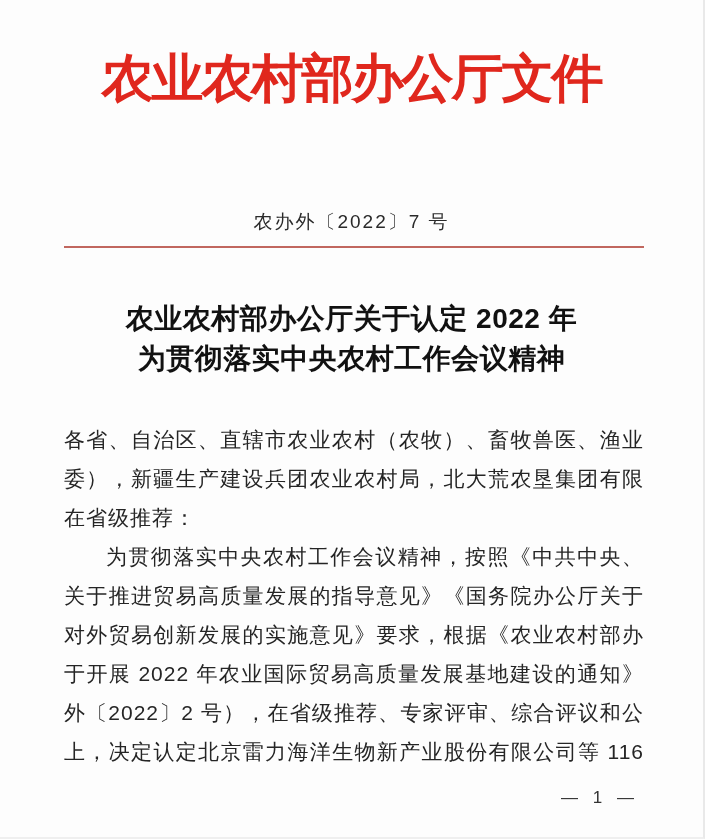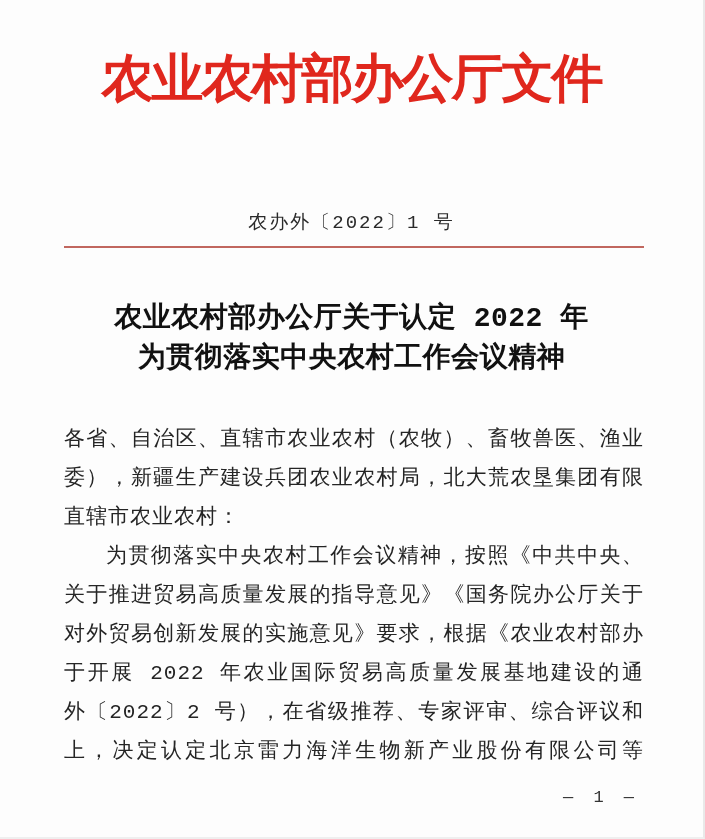--- a/index.html
+++ b/index.html
@@ -7,21 +7,21 @@
   html, body {
     background: #ffffff;
   }
 
   .page {
     position: relative;
     width: 705px;
     height: 839px;
     background: #fdfdfd;
     overflow: hidden;
-    font-family: Liberation Mono, monospace;
+    font-family: Liberation Sans, sans-serif;
     color: #1d1d1d;
     border-right: 2px solid #e9e9e9;
     border-bottom: 2px solid #efefef;
   }
 
   
   .header-title {
     position: absolute;
     top: 44px;
     left: 0;
@@ -110,33 +110,33 @@
     color: #333;
   }
 </style>
 </head>
 <body>
 
 <div class="page">
 
   <div class="header-title">农业农村部办公厅文件</div>
 
-  <div class="doc-number">农办外〔2022〕1 号</div>
+  <div class="doc-number">农办外〔2022〕7 号</div>
 
   <div class="red-rule"></div>
 
   <div class="notice-title">
     <div>农业农村部办公厅关于认定 2022 年</div>
     <div>为贯彻落实中央农村工作会议精神</div>
   </div>
 
   <div class="body-block">
     <div class="body-line stretch">各省、自治区、直辖市农业农村（农牧）、畜牧兽医、渔业厅（局、</div>
     <div class="body-line stretch">委），新疆生产建设兵团农业农村局，北大荒农垦集团有限公司、广</div>
-    <div class="body-line">直辖市农业农村：</div>
+    <div class="body-line">在省级推荐：</div>
     <div class="body-line stretch indent">为贯彻落实中央农村工作会议精神，按照《中共中央、国务院</div>
     <div class="body-line stretch">关于推进贸易高质量发展的指导意见》《国务院办公厅关于推进</div>
     <div class="body-line stretch">对外贸易创新发展的实施意见》要求，根据《农业农村部办公厅关</div>
     <div class="body-line stretch">于开展 2022 年农业国际贸易高质量发展基地建设的通知》（农办</div>
     <div class="body-line stretch">外〔2022〕2 号），在省级推荐、专家评审、综合评议和公示的基础</div>
     <div class="body-line stretch">上，决定认定北京雷力海洋生物新产业股份有限公司等 116 个基</div>
   </div>
 
   <div class="page-number">— 1 —</div>
 

